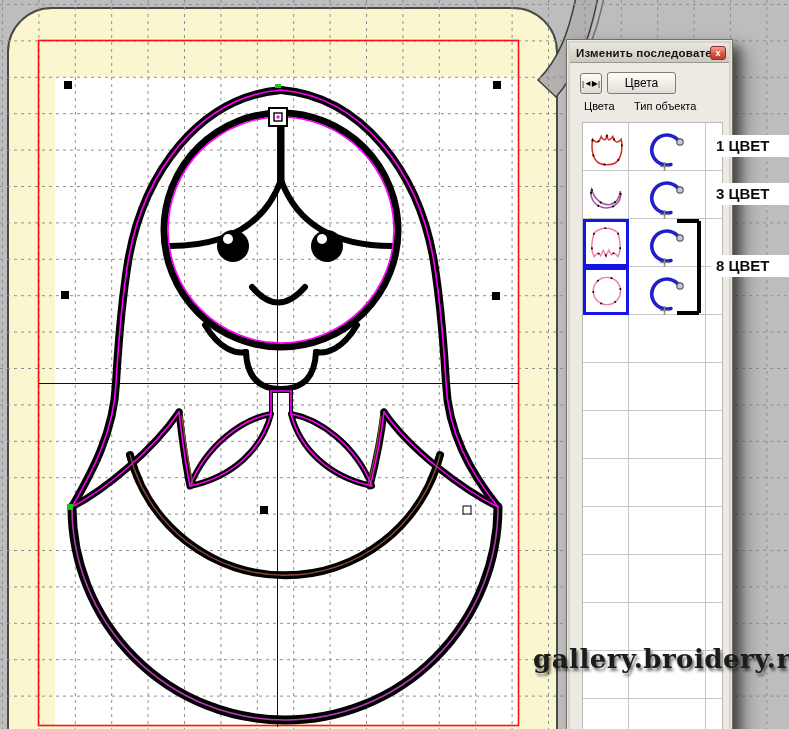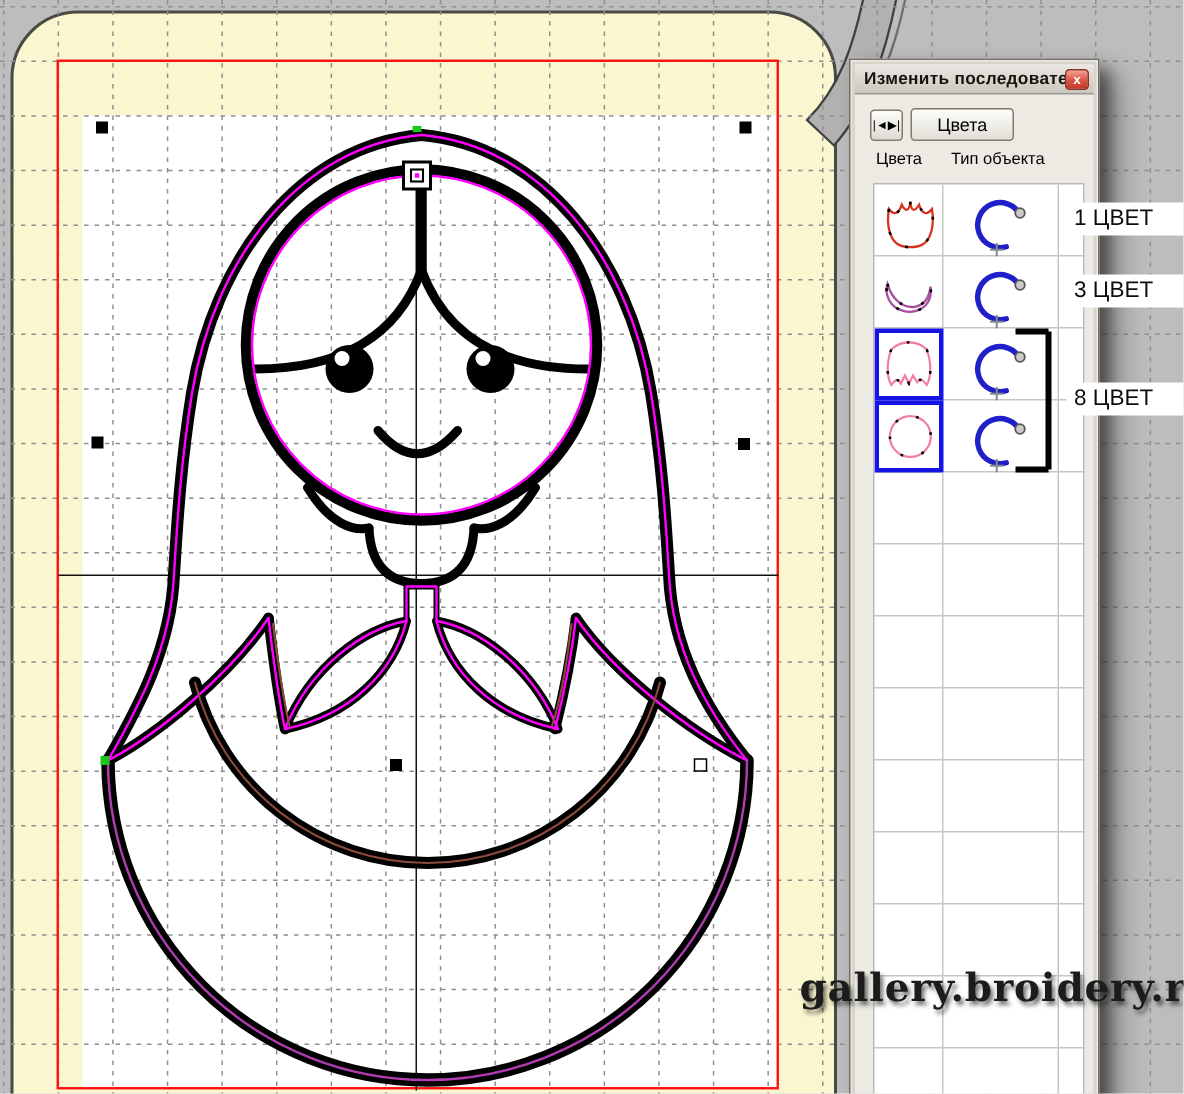--- a/index.html
+++ b/index.html
@@ -65,21 +65,21 @@
   .cell-thumb.selected{border:3px solid #1414E6;}
   .cell-type{
     position:absolute;left:46px;top:0;width:77px;height:48px;box-sizing:border-box;
     border-right:1px solid #C6C6C6;display:flex;align-items:center;justify-content:center;
   }
   .cell-rest{position:absolute;left:123px;top:0;right:0;height:48px;}
 
   
   .color-label{
     position:absolute;left:711px;width:79px;height:22px;background:#fff;
-    font-size:15px;font-weight:normal;color:#0d0d0d;line-height:22px;padding-left:5px;
+    font-size:15px;font-weight:bold;color:#0d0d0d;line-height:22px;padding-left:5px;
     box-sizing:border-box;z-index:3;white-space:nowrap;
   }
   #bracket{position:absolute;left:670px;top:213px;z-index:3;}
 
   .watermark{
     position:absolute;left:533px;top:644px;z-index:4;
     font-family:"DejaVu Serif",serif;font-weight:bold;font-size:26px;color:#1c1c1c;
     text-shadow:2px 3px 3px rgba(0,0,0,.55);letter-spacing:.5px;white-space:nowrap;
   }
 </style>

